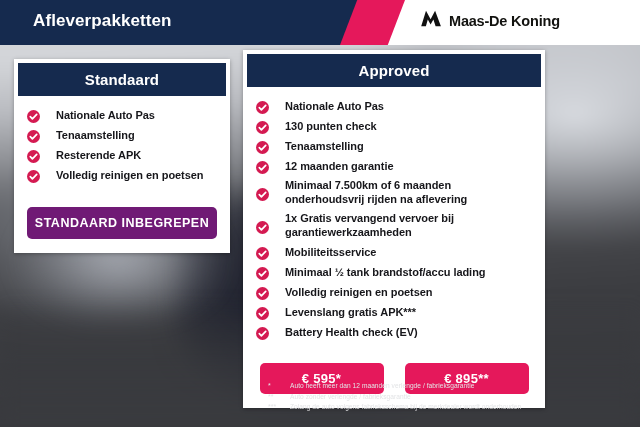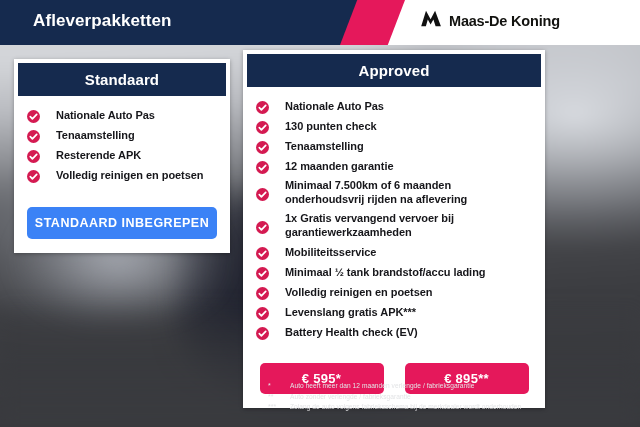--- a/index.html
+++ b/index.html
@@ -164,21 +164,21 @@
   
   .cta-wrap {
     padding: 10px 13px 14px 13px;
   }
   .cta-btn {
     display: block;
     width: 100%;
     box-sizing: border-box;
     border: none;
     border-radius: 5px;
-    background: #3b82f6;
+    background: #701a75;
     color: #ffffff;
     font-family: "Liberation Sans", sans-serif;
     font-size: 12.5px;
     font-weight: bold;
     letter-spacing: 0.5px;
     padding: 9px 4px;
     text-align: center;
     cursor: pointer;
   }
 

